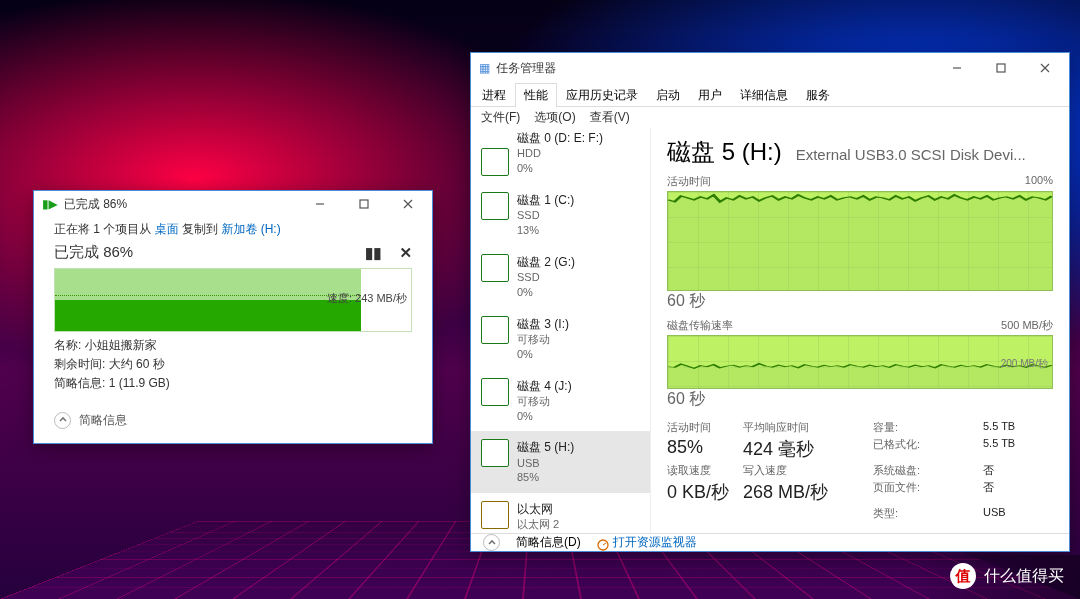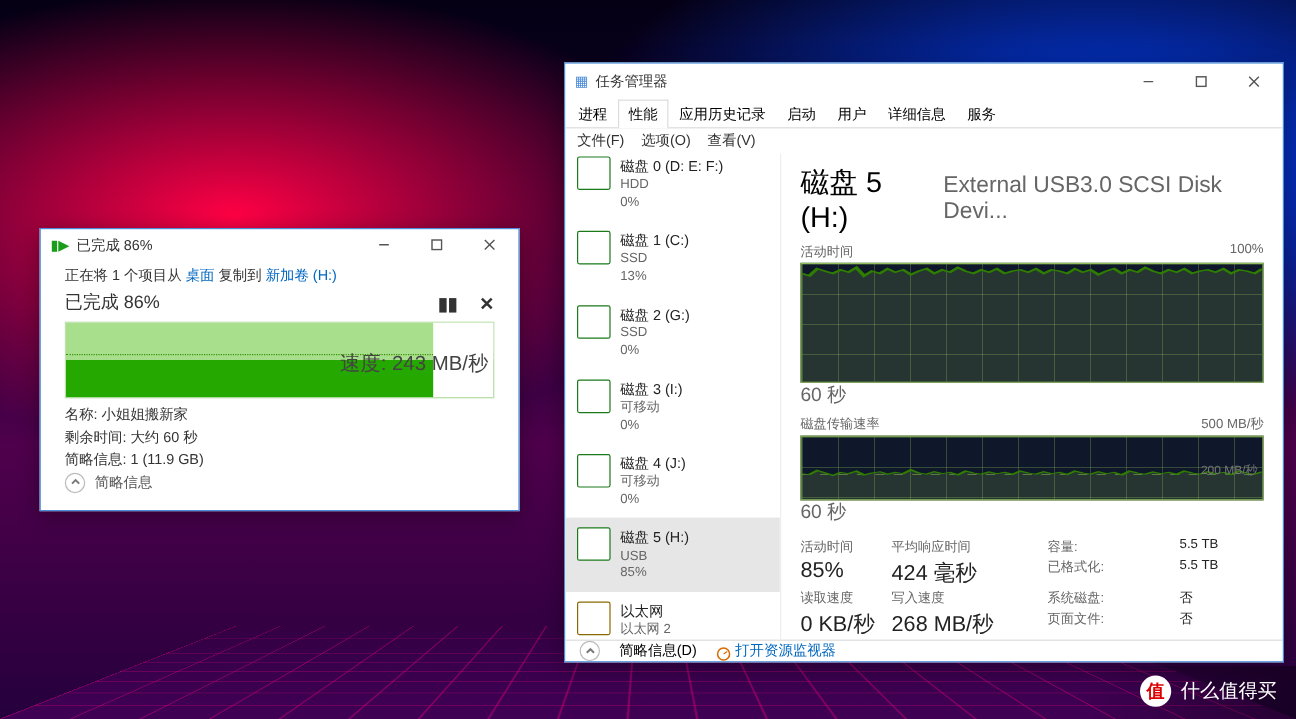--- a/index.html
+++ b/index.html
@@ -25,24 +25,24 @@
   #copywin{left:33px;top:190px;width:400px;}
   #copy-body{padding:4px 20px 14px 20px;font-size:12px;color:#333}
   .copylink{color:#0067c0}
   #prog-head{font-size:15px;margin:5px 0 6px}
   #progwrap{position:relative;height:64px;border:1px solid #c3e0b4}
   #progbg{position:absolute;inset:0;display:flex;flex-direction:column}
   #progbg div{flex:1}
   #progbg .a{background:#a7df8c}
   #progbg .b{background:#25a800}
   #progfill{position:absolute;top:0;bottom:0;right:0;background:#fff}
-  #spdlabel{position:absolute;right:4px;top:22px;font-size:17px;color:#444;background:rgba(255,255,255,0);} 
+  #spdlabel{position:absolute;right:4px;top:22px;font-size:11px;color:#444;background:rgba(255,255,255,0);} 
   #spdline{position:absolute;left:0;right:0;top:26px;border-top:1px dotted #3a8f00}
   .meta{margin-top:4px;line-height:1.6}
-  #briefrow{display:flex;align-items:center;gap:8px;color:#555}
+  #briefrow{margin-top:18px;display:flex;align-items:center;gap:8px;color:#555}
   .chev{width:17px;height:17px;border:1px solid #bbb;border-radius:50%;display:flex;align-items:center;justify-content:center}
   .chev svg{width:8px;height:8px;stroke:#777;fill:none;stroke-width:1.6}
   .pausebtns{display:flex;gap:18px;margin-left:auto;align-items:center}
   .pausebtns span{font-size:15px;font-weight:bold;color:#333;cursor:pointer}
 
   
   #tm{left:470px;top:52px;width:600px;height:500px;display:flex;flex-direction:column}
   #tm .titlebar{height:30px}
   #tm-menu{display:flex;gap:14px;font-size:12px;color:#333;padding:2px 10px}
   #tm-tabs{display:flex;font-size:12px;border-bottom:1px solid #ddd;padding-left:2px}
@@ -53,23 +53,23 @@
   #tm-side{width:180px;overflow-y:auto;border-right:1px solid #eee;padding-top:2px}
   .disk{display:flex;gap:8px;padding:8px 10px;font-size:12px;line-height:1.35;cursor:default}
   .disk.sel{background:#e6e6e6}
   .disk .ring{width:28px;height:28px;border:1px solid #1a7a1a;border-radius:2px;background:#fff;flex:none}
   .disk .tl{color:#222}
   .disk .sub{color:#666;font-size:11px}
 
   #tm-main{flex:1;padding:8px 16px;overflow:hidden}
   #dsk-h{display:flex;align-items:baseline;gap:14px;margin-bottom:6px}
   #dsk-h h2{font-size:24px;font-weight:400}
-  #dsk-h span{font-size:19px;color:#666}
+  #dsk-h span{font-size:15px;color:#666}
   .cap{display:flex;justify-content:space-between;font-size:11px;color:#666;margin:2px 0}
-  .graph{height:100px;border:1px solid #8fbf59;background:#0f172a;position:relative;overflow:hidden}
+  .graph{height:100px;border:1px solid #8fbf59;background:#bef264;position:relative;overflow:hidden}
   .graph.small{height:54px}
   .graph .grid{position:absolute;inset:0;background:
     repeating-linear-gradient(90deg,rgba(143,191,89,.3) 0 1px,transparent 1px 30px),
     repeating-linear-gradient(180deg,rgba(143,191,89,.3) 0 1px,transparent 1px 25px)}
   .graph svg{position:absolute;inset:0;width:100%;height:100%}
   .axis{font-size:16px;color:#666}
   .midlab{position:absolute;right:4px;top:40%;font-size:10px;color:#777}
 
   #stats{display:grid;grid-template-columns:76px 130px 110px 74px;row-gap:2px;font-size:11px;color:#666;margin-top:10px}
   #stats .bigv{font-size:18px;color:#222}
@@ -180,21 +180,21 @@
       <span>服务</span>
     </div>
   <div id="tm-menu">
       <span>文件(F)</span>
       <span>选项(O)</span>
       <span>查看(V)</span>
     </div>
 
   <div id="tm-body">
     <div id="tm-side">
-        <div class="disk" style="padding-top: 0px;">
+        <div class="disk" style="padding-top: 0px; align-items: flex-end;">
           <div class="ring"></div>
           <div>
             <div class="tl">磁盘 0 (D: E: F:)</div>
             <div class="sub">HDD</div>
             <div class="sub">0%</div>
           </div>
         </div>
         <div class="disk">
           <div class="ring"></div>
           <div>

